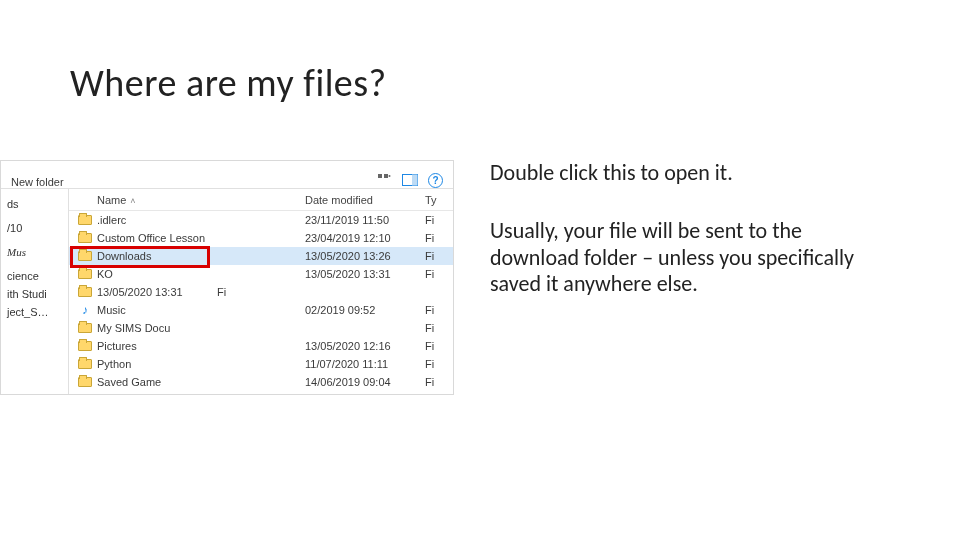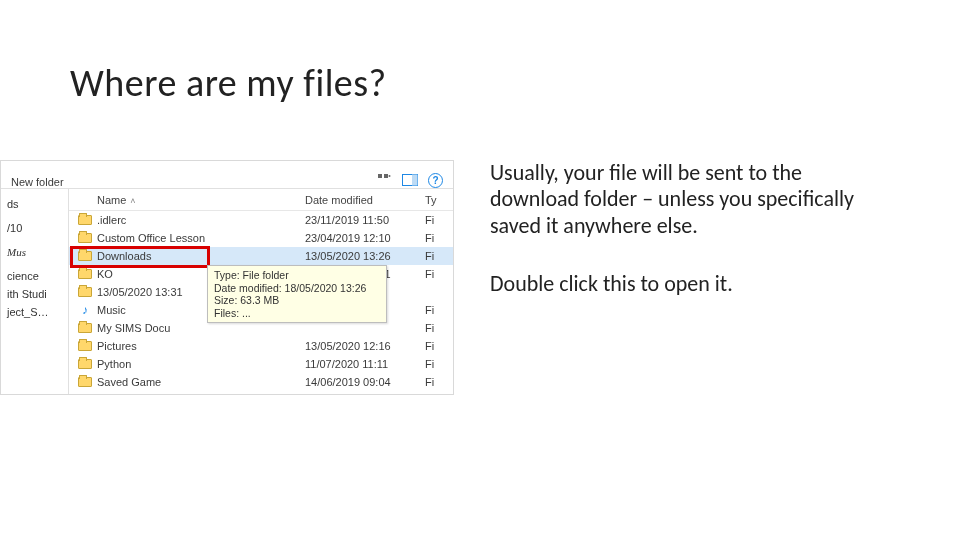--- a/index.html
+++ b/index.html
@@ -110,22 +110,22 @@
 
 </style>
 </head>
 <body>
 
 <div class="slide">
 
   <div class="title">Where are my files?</div>
 
   <div class="instr">
+    <p>Double click this to open it.</p>
     <p>Usually, your file will be sent to the download folder – unless you specifically saved it anywhere else.</p>
-    <p>Double click this to open it.</p>
   </div>
 
   <div class="explorer">
 
     <div class="exp-toolbar">
       <div class="left">
         <span>New folder</span>
       </div>
       <div class="right">
         <span class="icon-btn">
@@ -242,24 +242,18 @@
                 <span class="folder"></span>
               </span>
               <span class="name">Saved Game</span>
               <span class="date">14/06/2019 09:04</span>
               <span class="type">Fi</span>
             </div>
           </div>
 
         <div class="highlight-box"></div>
 
-        <div class="tooltip">
-          <div>Type: File folder</div>
-          <div>Date modified: 18/05/2020 13:26</div>
-          <div>Size: 63.3 MB</div>
-          <div>Files: ...</div>
-        </div>
       </div>
     </div>
 
   </div>
 
 </div>
 
 </body></html>

